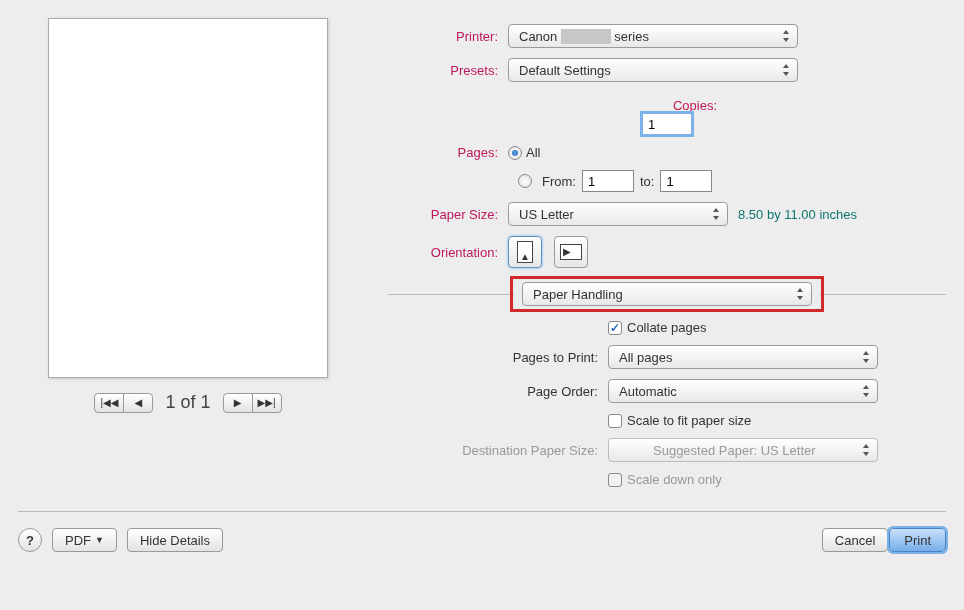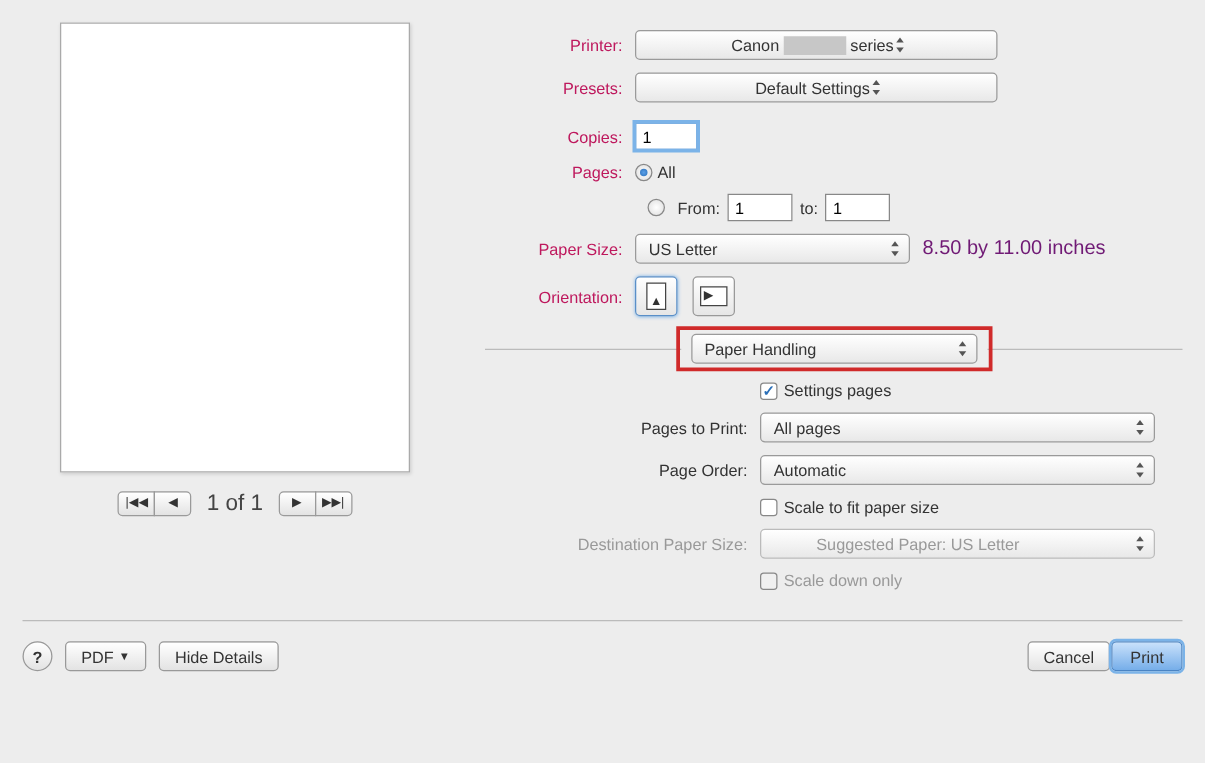--- a/index.html
+++ b/index.html
@@ -77,21 +77,21 @@
   background: linear-gradient(#fff,#e8e8e8);
   border: 1px solid #9a9a9a;
   border-radius: 4px;
   height: 24px;
   display: flex;
   align-items: center;
   justify-content: space-between;
   padding: 0 6px 0 10px;
   font-size: 13px;
 }
-.popup.wide { width: 290px; justify-content: center; }
+.popup.wide { width: 290px; }
 .popup.med { width: 220px; }
 .arrows {
   width: 10px;
   height: 14px;
   position: relative;
 }
 .arrows::before, .arrows::after {
   content: "";
   position: absolute;
   left: 2px;
@@ -165,21 +165,21 @@
   background:#fff; display:inline-flex; align-items:center; justify-content:center;
   margin-right:5px; vertical-align:middle;
 }
 .chk.checked::after {
   content:"✓"; font-size:12px; color:#2a6fb8; font-weight:bold; line-height:1;
 }
 .chk.disabled { background:#f0f0f0; }
 
 .row2 { display:flex; align-items:center; margin-bottom:10px; }
 .rlabel2 { width:220px; text-align:right; padding-right:10px; }
-.popup.h { width:316px; }
+.popup.h { width:270px; }
 .popup.disabled { color:#999; border-color:#bbb;padding-left:44px; }
 
 .divider-full { height:1px; background:#bbb; margin:14px 0 16px; }
 
 .bottom-bar {
   display:flex; align-items:center; justify-content:space-between;
 }
 .bottom-left { display:flex; align-items:center; gap:10px; }
 .help-btn {
   width:24px; height:24px; border:1px solid #999; border-radius:50%;
@@ -193,21 +193,21 @@
   border:1px solid #999; border-radius:4px;
   display:inline-flex; align-items:center; gap:4px;
 }
 .push-btn.primary {
   background:linear-gradient(#c9e1fb,#76aee9);
   border-color:#4a84c4;
   outline:2px solid #7bb3e8;
   padding:0 14px;
 }
 .bottom-right { display:flex; gap:1px; }
-.sizenote { margin-left:10px; font-size:16px; color:#701a75; }
+.sizenote { margin-left:10px; font-size:13px; color:#0f766e; }
 .smudge { background:#c7c7c7; color:transparent; padding:0 14px; }
 </style>
 </head>
 <body>
 
 <div class="dialog">
 
   <div class="top-area">
 
     <div class="preview-col">
@@ -240,21 +240,21 @@
       </div>
 
       <div class="row">
         <span class="rlabel">Presets:</span>
         <div class="popup wide">
           <span>Default Settings</span>
           <span class="arrows"></span>
         </div>
       </div>
 
-      <div class="row" style="margin-top:16px;">
+      <div class="row" style="margin-top:16px;flex-direction:column;">
         <span class="rlabel">Copies:</span>
         <input class="textin copies" value="1" style="">
       </div>
 
       <div class="row radio-row">
         <span class="rlabel">Pages:</span>
         <span class="radio checked"></span>
         <span>All</span>
       </div>
       <div class="radio-sub">
@@ -285,32 +285,32 @@
           <div class="orient-landscape">
               <span class="fig">▶</span>
             </div>
         </div>
       </div>
 
       <div class="section-divider">
         <div class="line"></div>
         <div class="section-popup-wrap">
           <div class="highlight-box"></div>
-          <div class="popup" style="width:229px;">
+          <div class="popup" style="width:290px;">
             <span>Paper Handling</span>
             <span class="arrows"></span>
           </div>
         </div>
         <div class="line"></div>
       </div>
 
       <div class="row2">
         <span class="rlabel2"></span>
         <span class="chk checked"></span>
-        <span>Settings pages</span>
+        <span>Collate pages</span>
       </div>
 
       <div class="row2">
         <span class="rlabel2">Pages to Print:</span>
         <div class="popup h">
           <span>All pages</span>
           <span class="arrows"></span>
         </div>
       </div>
 

